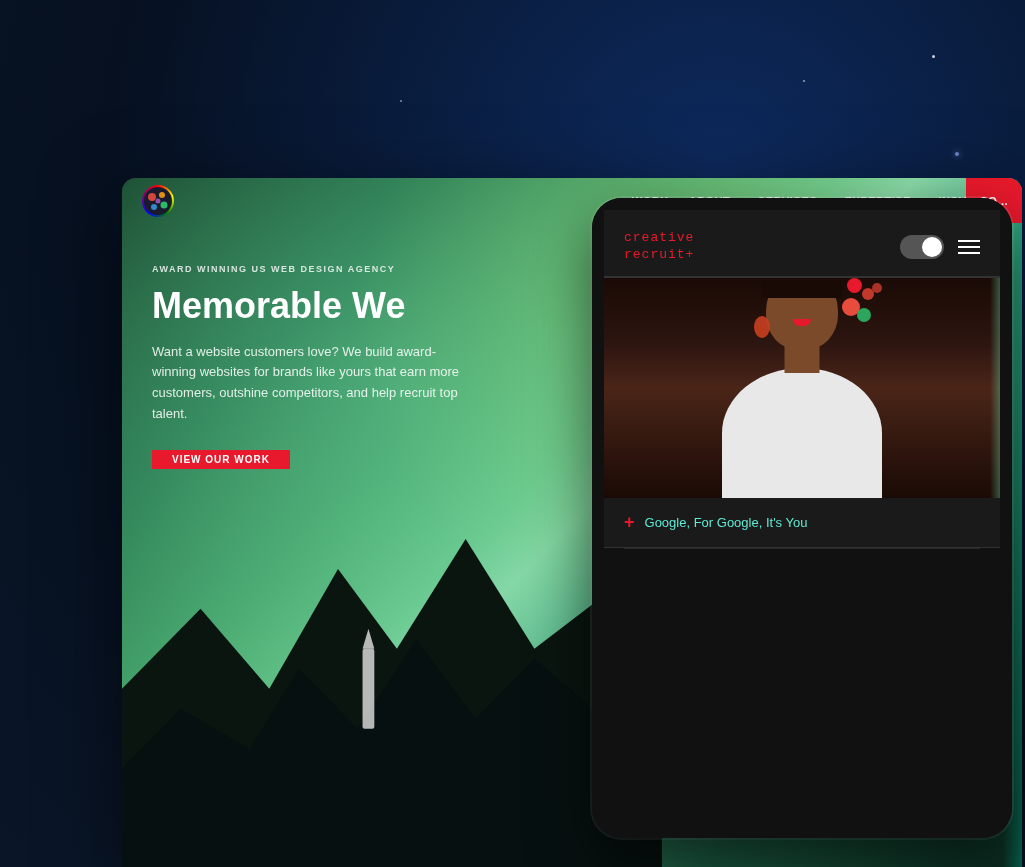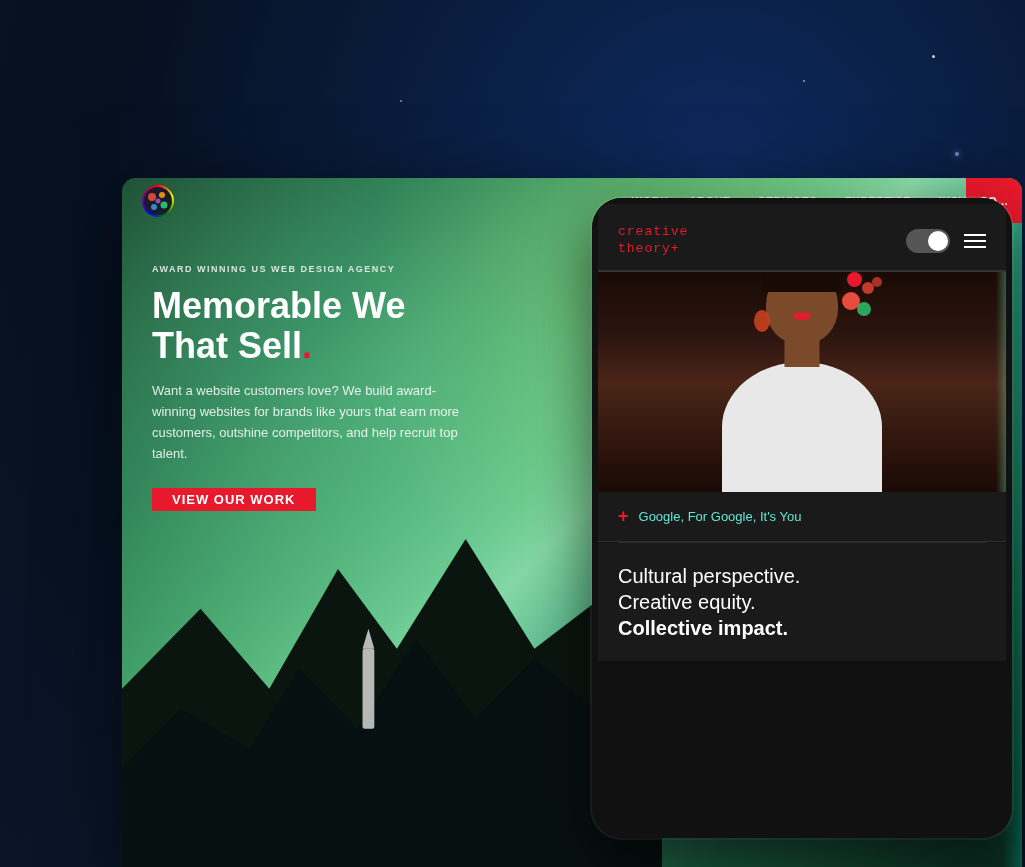--- a/index.html
+++ b/index.html
@@ -175,21 +175,21 @@
       line-height: 1.6;
       margin-bottom: 24px;
       max-width: 320px;
       margin-top: 16px;
     }
 
     .hero-btn {
       background: #e8192c;
       color: white;
       padding: 4px 20px;
-      font-size: 13px;
+      font-size: 10px;
       font-weight: 700;
       letter-spacing: 1px;
       text-transform: uppercase;
       border: none;
       cursor: pointer;
       display: inline-block;
     }
 
     
     .phone-mockup {
@@ -202,21 +202,21 @@
       border-radius: 30px;
       overflow: hidden;
       box-shadow: 0 25px 60px rgba(0,0,0,0.6), 0 0 0 2px rgba(255,255,255,0.1);
       z-index: 20;
     }
 
     .phone-screen {
       width: 100%;
       height: 100%;
       background: #111;
-      padding: 6px;
+      padding: 12px;
       overflow: hidden;
     }
 
     
     .phone-header {
       background: #1a1a1a;
       padding: 20px 20px 12px;
       display: flex;
       align-items: center;
       justify-content: space-between;
@@ -383,33 +383,32 @@
         <a class="nav-link">INSIGHTS <span class="arrow">▾</span></a>
       </div>
 
       <div class="nav-cta">CO...</div>
     </nav>
 
     <div class="hero-content">
       <p class="hero-subtitle">AWARD WINNING US WEB DESIGN AGENCY</p>
       <h1 class="hero-title">
         <span>Memorable We</span><br>
-        <span>That Sell<span class="dot">.</span></span>
       </h1>
       <p class="hero-description">Want a website customers love? We build award-winning websites for brands like yours that earn more customers, outshine competitors, and help recruit top talent.</p>
       <button class="hero-btn">VIEW OUR WORK</button>
     </div>
 
     <div class="phone-mockup">
       <div class="phone-screen">
 
         <div class="phone-header">
           <div class="phone-logo-text">
             <span>creative</span><br>
-            <span>theory</span><span style="color:#e8192c;">+</span>
+            <span>recruit</span><span style="color:#e8192c;">+</span>
           </div>
           <div style="display:flex;align-items:center;gap:14px;">
             <div class="phone-toggle phone-toggle-active">
               <div class="phone-toggle-knob"></div>
             </div>
             <div class="phone-menu-icon">
               <div class="phone-menu-line"></div>
               <div class="phone-menu-line"></div>
               <div class="phone-menu-line"></div>
             </div>
@@ -450,27 +449,20 @@
           </div>
         </div>
 
         <div class="phone-caption">
           <span class="phone-caption-plus">+</span>
           <span class="phone-caption-text">Google, For Google, It's You</span>
         </div>
 
         <div style="height:1px;background:rgba(255,255,255,0.1);margin:0 20px;"></div>
 
-        <div class="phone-bottom">
-          <p class="phone-bottom-text">
-            <span>Cultural perspective.</span><br>
-            <span>Creative equity.</span><br>
-            <strong>Collective impact.</strong>
-          </p>
-        </div>
 
       </div>
     </div>
 
     <div class="right-edge"></div>
 
   </div>
 </div>
 
 </body></html>

